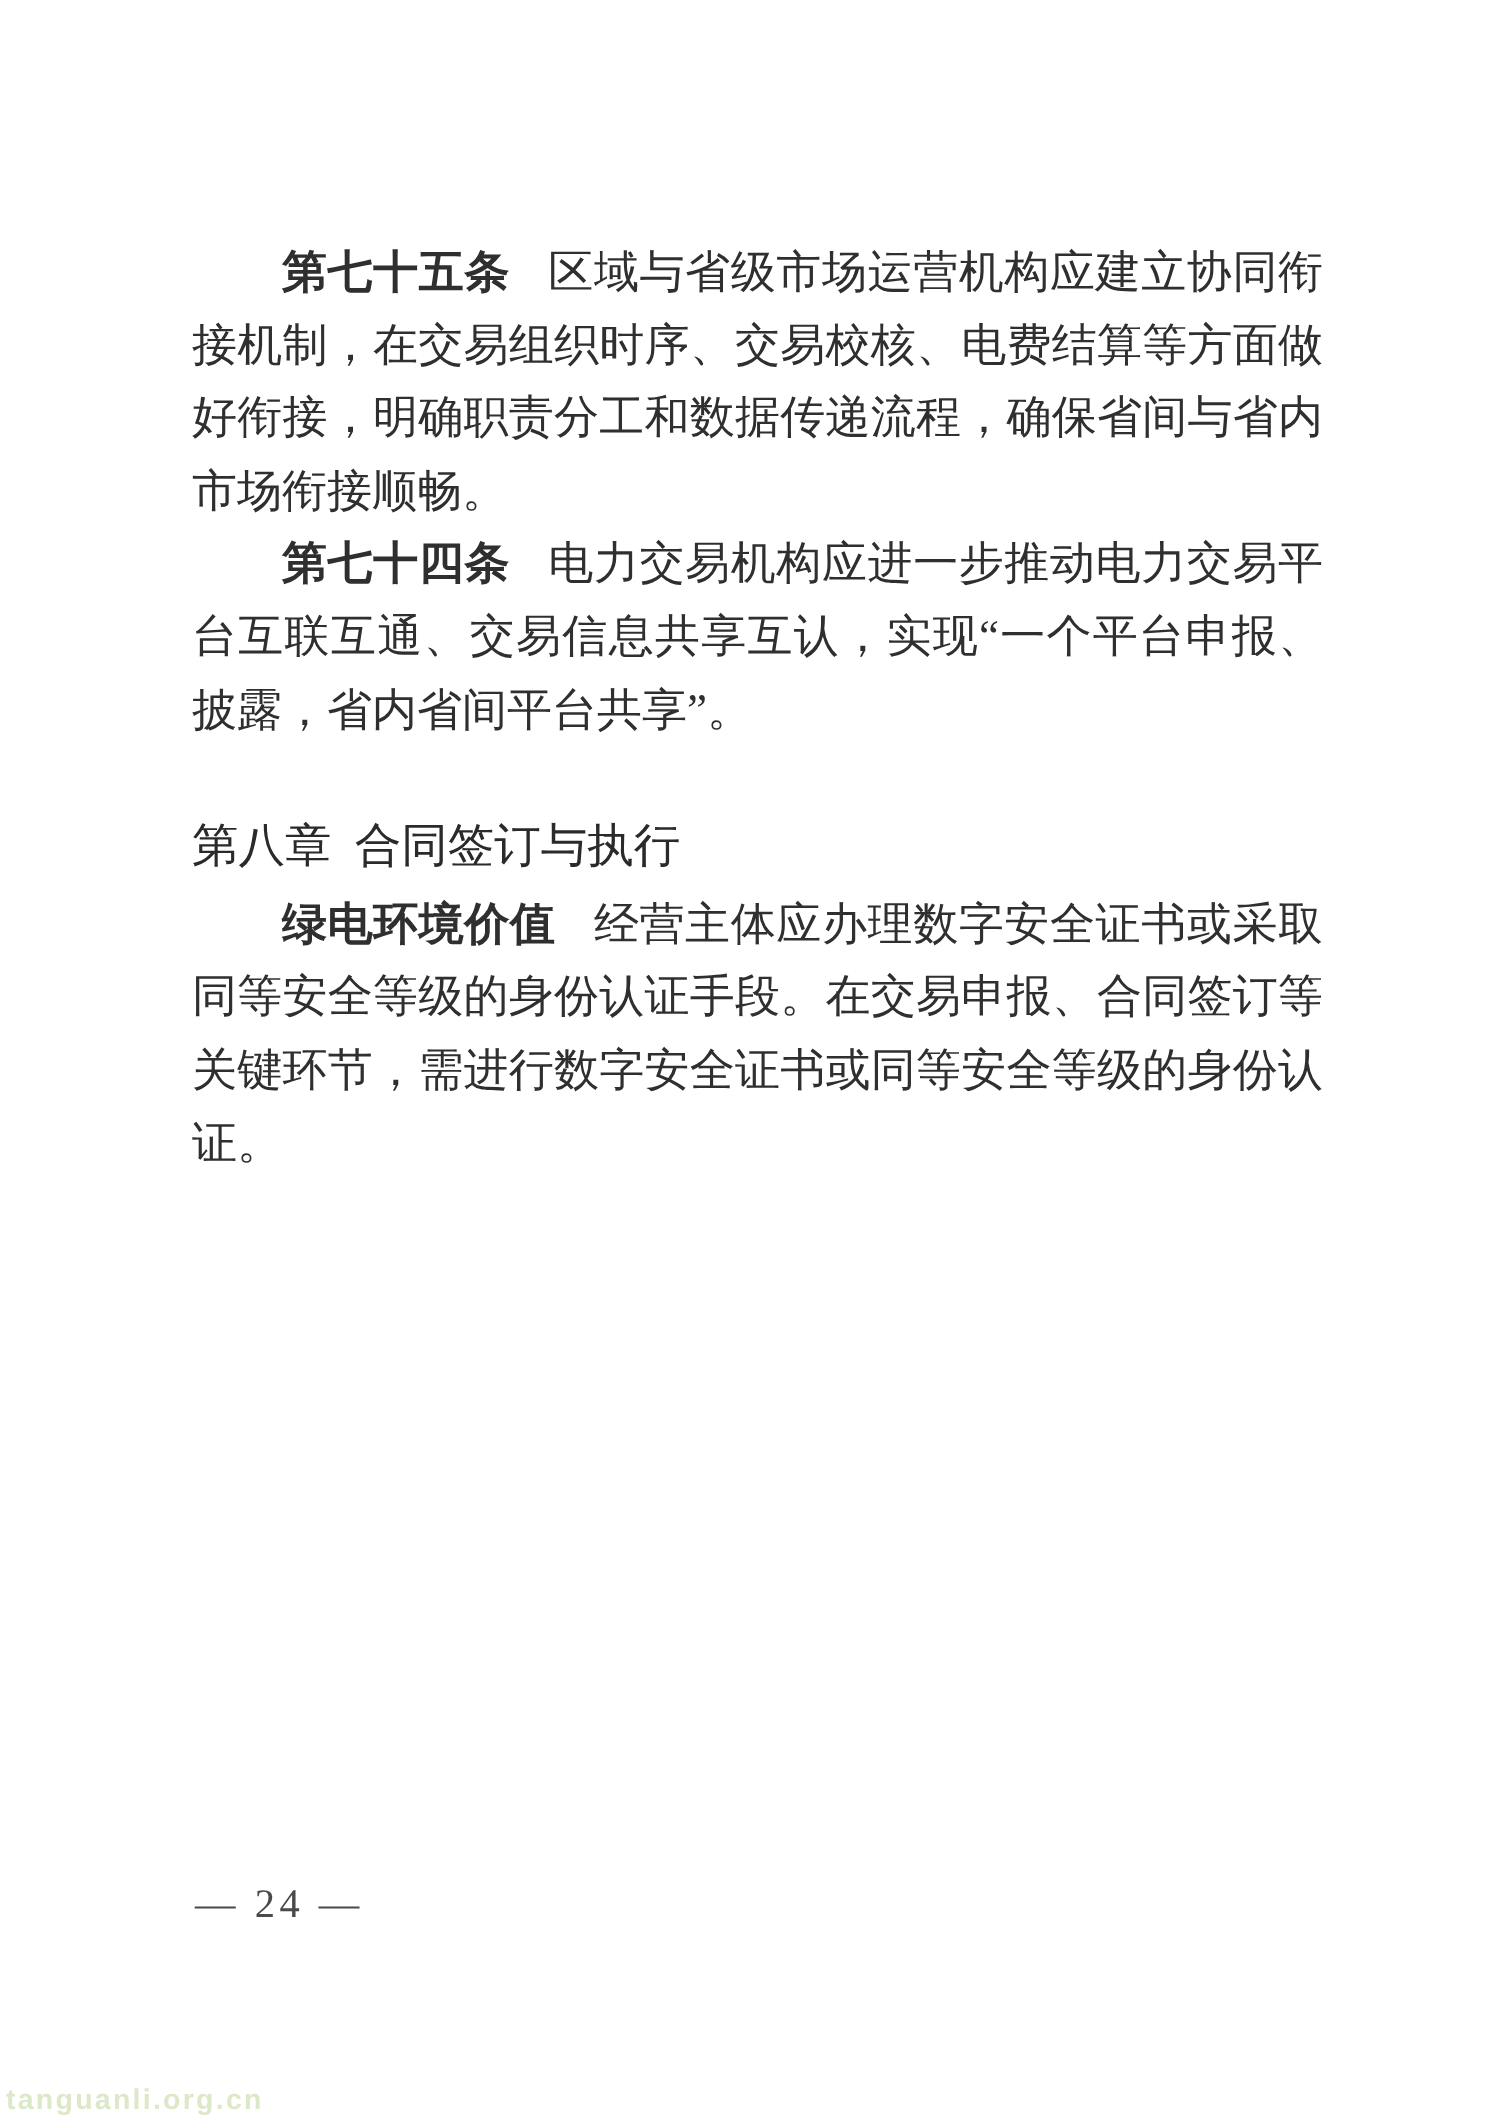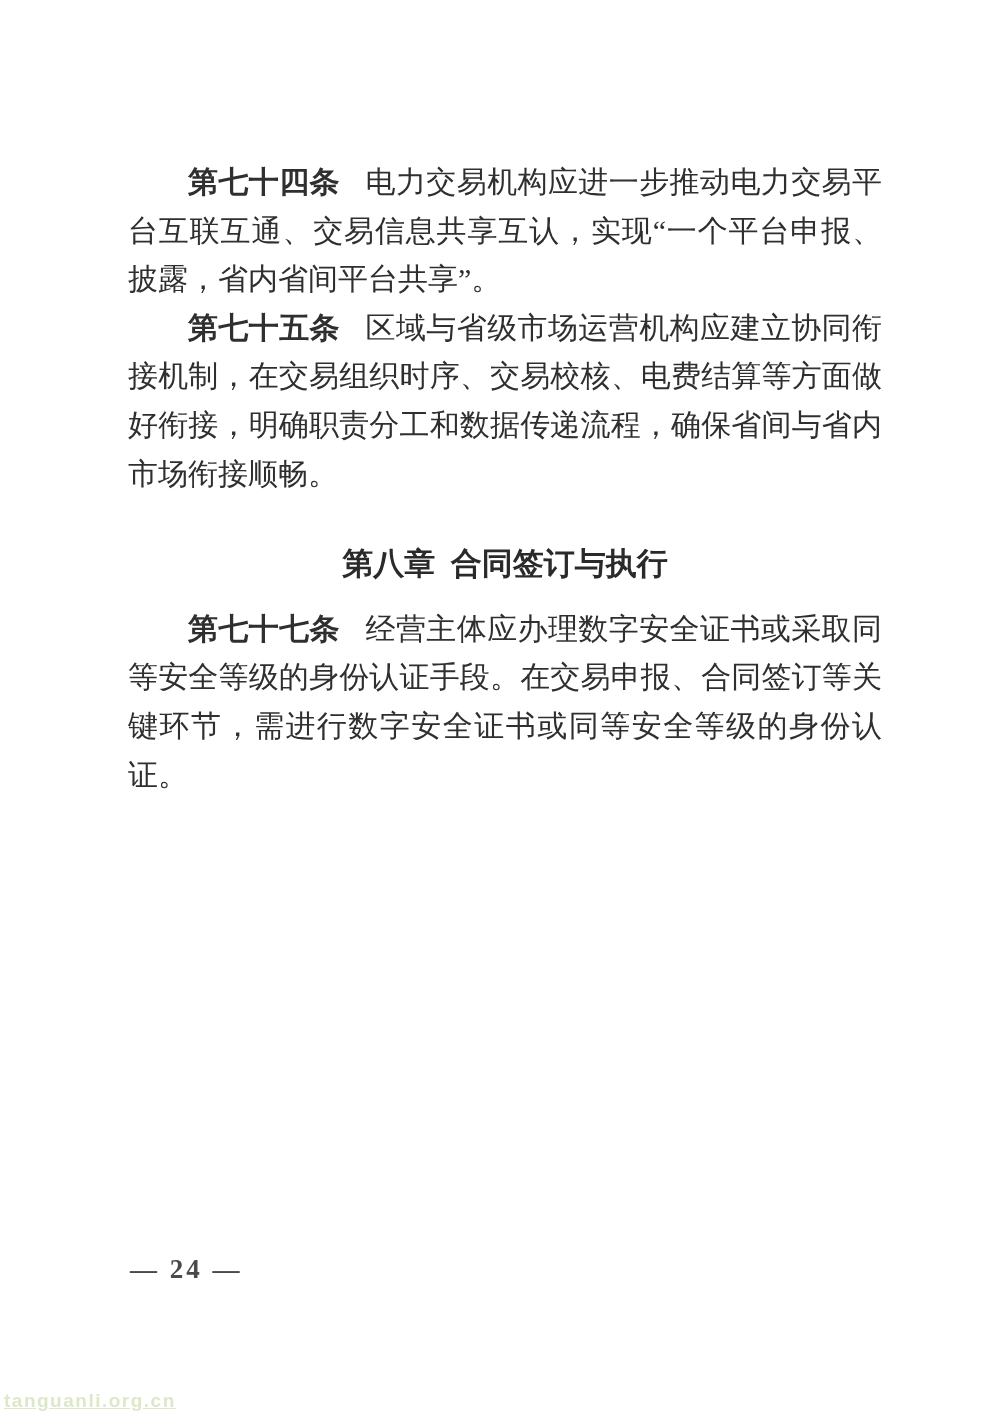--- a/index.html
+++ b/index.html
@@ -29,69 +29,67 @@
     text-align: justify;
     text-justify: inter-character;
     text-indent: 2em;
     color: #2f2f2f;
   }
   .article-label {
     font-weight: bold;
     padding-right: 0.85em;
   }
   .chapter-heading {
-    margin: 42px 0 16px 0;
+    margin: 42px 0 4px 0;
     font-family: "Liberation Sans", sans-serif;
-    font-weight: bold;
+    font-weight: normal;
     font-size: 31px;
     line-height: 48.6px;
-    text-align: center;
+    text-align: left;
     color: #2a2a2a;
   }
   .chapter-heading .chapter-label {
     padding-right: 0.5em;
   }
   .footer-page-number {
     position: absolute;
     left: 130px;
     top: 1254px;
     font-size: 27px;
     letter-spacing: 3px;
     color: #4a4a4a;
     font-family: "Liberation Serif", serif;
-    font-weight: bold;
   }
   .watermark {
     position: absolute;
     left: 4px;
     bottom: 2px;
     font-family: "Liberation Sans", sans-serif;
     font-weight: bold;
     font-size: 19px;
     letter-spacing: 1.5px;
     color: #dce9c9;
-    text-decoration: underline;
   }
 </style>
 </head>
 <body>
 
 <div class="page">
 
   <div class="content">
 
+    <p class="para"><span class="article-label">第七十五条</span><span>区域与省级市场运营机构应建立协同衔接机制，在交易组织时序、交易校核、电费结算等方面做好衔接，明确职责分工和数据传递流程，确保省间与省内市场衔接顺畅。</span></p>
+
     <p class="para"><span class="article-label">第七十四条</span><span>电力交易机构应进一步推动电力交易平台互联互通、交易信息共享互认，实现“一个平台申报、披露，省内省间平台共享”。</span></p>
-
-    <p class="para"><span class="article-label">第七十五条</span><span>区域与省级市场运营机构应建立协同衔接机制，在交易组织时序、交易校核、电费结算等方面做好衔接，明确职责分工和数据传递流程，确保省间与省内市场衔接顺畅。</span></p>
 
     <h2 class="chapter-heading"><span class="chapter-label">第八章</span><span>合同签订与执行</span></h2>
 
 
 
-    <p class="para"><span class="article-label">第七十七条</span><span>经营主体应办理数字安全证书或采取同等安全等级的身份认证手段。在交易申报、合同签订等关键环节，需进行数字安全证书或同等安全等级的身份认证。</span></p>
+    <p class="para"><span class="article-label">绿电环境价值</span><span>经营主体应办理数字安全证书或采取同等安全等级的身份认证手段。在交易申报、合同签订等关键环节，需进行数字安全证书或同等安全等级的身份认证。</span></p>
 
   </div>
 
   <div class="footer-page-number">— 24 —</div>
 
   <div class="watermark">tanguanli.org.cn</div>
 
 </div>
 
 </body></html>

